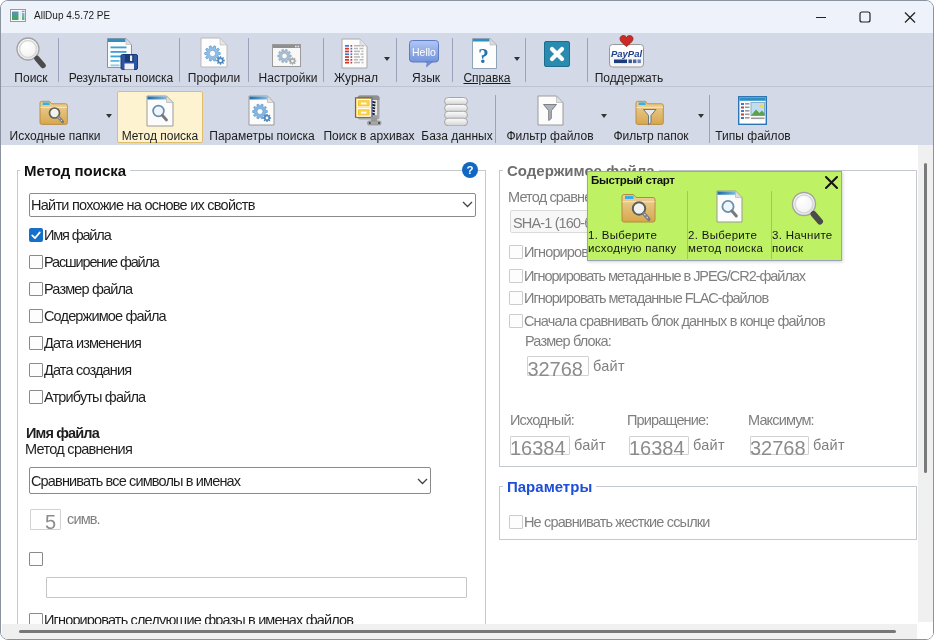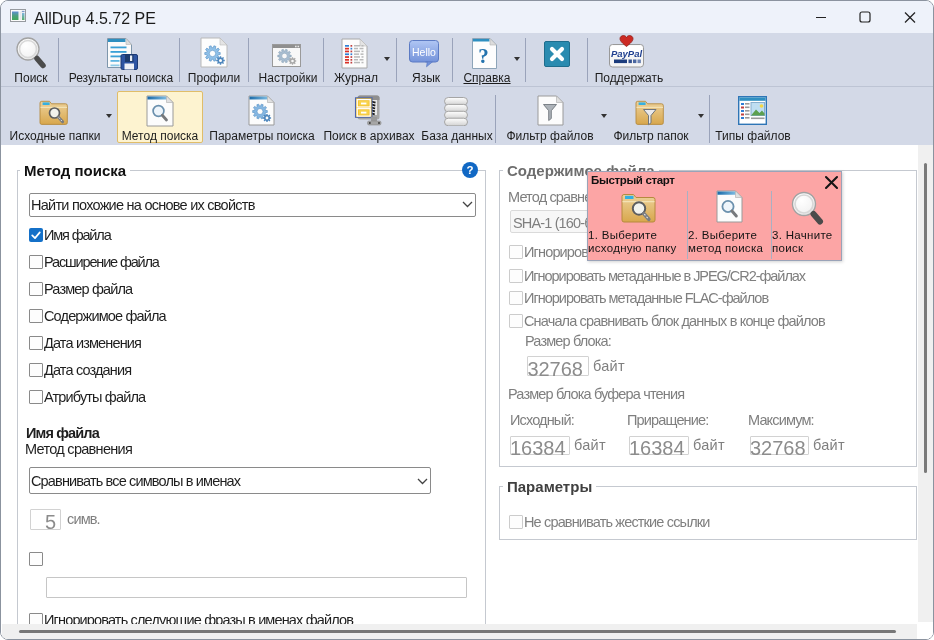--- a/index.html
+++ b/index.html
@@ -3,21 +3,21 @@
 <meta charset="utf-8">
 <style>
 * { margin:0; padding:0; box-sizing:border-box; }
 html,body { width:934px; height:640px; font-family:"Liberation Sans",sans-serif; }
 body { position:relative; overflow:hidden; background:#fff; }
 .win { position:absolute; left:0; top:0; width:934px; height:640px;
   border:1px solid #8b939f; border-radius:8px; overflow:hidden; background:#fff; }
 .abs { position:absolute; }
 
 .titlebar { left:0; top:0; width:100%; height:32px; background:#eef2fa; }
-.title-txt { left:33px; top:9px; font-size:16px; color:#1b1b1b; }
+.title-txt { left:33px; top:9px; font-size:10px; color:#1b1b1b; }
 
 .tb1 { left:0; top:32px; width:100%; height:54px; background:#d3d9e7; border-bottom:1px solid #bdc4d4; }
 .tb2 { left:0; top:86px; width:100%; height:58px; background:#d3d9e7; }
 .tsep1 { top:37px; width:1px; height:44px; background:#9aa3ba; }
 .tsep2 { top:94px; width:1px; height:48px; background:#9aa3ba; }
 .tlbl { font-size:12px; color:#1c1c1c; text-align:center; white-space:nowrap; }
 .arr { width:0; height:0; border-left:3.5px solid transparent; border-right:3.5px solid transparent; border-top:4px solid #333; }
 
 .content { left:0; top:144px; width:100%; height:496px; background:#fff; }
 .grp { border:1px solid #c5c9d0; }
@@ -30,21 +30,21 @@
 .combod { background:#f7f7f7; border:1px solid #dadada; border-radius:2px; }
 .inp { background:#fff; border:1px solid #d2d2d2; border-radius:1px; }
 .num { font-size:20px; color:#8c8c8c; text-align:right; }
 
 .vtrack { left:917px; top:144px; width:16px; height:477px; background:#f0f0f0; z-index:40; }
 .vthumb { left:923px; top:162px; width:3px; height:310px; background:#7a7a7a; border-radius:2px; z-index:41; }
 .htrack { left:1px; top:623px; width:915px; height:16px; background:#f0f0f0; z-index:40; }
 .hthumb { left:18px; top:629px; width:877px; height:2.5px; background:#777777; border-radius:2px; z-index:41; }
 .corner { left:916px; top:621px; width:17px; height:18px; background:#ffffff; z-index:40; }
 
-.popup { left:586px; top:170px; width:255px; height:90px; background:#fca5a5;
+.popup { left:586px; top:170px; width:255px; height:90px; background:#bef264;
   border:1px solid #9aa3b8; z-index:60; box-shadow:1px 1px 3px rgba(0,0,0,0.18); }
 .pop-title { left:3px; top:2px; font-size:11.5px; font-weight:bold; letter-spacing:-0.35px; color:#111; }
 .pop-sep { top:19px; width:1px; height:68px; background:#a9b0c3; }
 .pop-txt { font-size:11.5px; color:#141414; line-height:13px; white-space:nowrap; letter-spacing:0.3px; }
 </style>
 </head>
 <body>
 <div class="win">
 
   <div class="abs titlebar"></div>
@@ -376,35 +376,34 @@
   <div class="abs cbd" style="left:508px;top:268px;"></div>
   <div class="abs g14" style="left:523px;top:266px;line-height:18px;letter-spacing:-1.05px;">Игнорировать метаданные в JPEG/CR2-файлах</div>
   <div class="abs cbd" style="left:508px;top:290px;"></div>
   <div class="abs g14" style="left:523px;top:288px;line-height:18px;letter-spacing:-1.0px;">Игнорировать метаданные FLAC-файлов</div>
   <div class="abs cbd" style="left:508px;top:313px;"></div>
   <div class="abs g14" style="left:523px;top:311px;line-height:18px;">Сначала сравнивать блок данных в конце файлов</div>
   <div class="abs g14" style="left:524px;top:331px;line-height:18px;">Размер блока:</div>
   <div class="abs inp" style="left:526px;top:355px;width:62px;height:20px;"></div>
   <div class="abs num" style="left:526px;top:357px;width:56px;">32768</div>
   <div class="abs g14" style="left:592px;top:356px;line-height:18px;letter-spacing:0.25px;">байт</div>
-  <div class="abs g14" style="left:507px;top:384px;line-height:18px;">Размер блока буфера чтения</div>
   <div class="abs g14" style="left:509px;top:410px;line-height:18px;">Исходный:</div>
   <div class="abs g14" style="left:626px;top:410px;line-height:18px;">Приращение:</div>
   <div class="abs g14" style="left:747px;top:410px;line-height:18px;">Максимум:</div>
   <div class="abs inp" style="left:509px;top:435px;width:60px;height:19px;"></div>
   <div class="abs num" style="left:509px;top:436px;width:54px;">16384</div>
   <div class="abs g14" style="left:573px;top:435px;line-height:18px;letter-spacing:0.25px;">байт</div>
   <div class="abs inp" style="left:628px;top:435px;width:60px;height:19px;"></div>
   <div class="abs num" style="left:628px;top:436px;width:54px;">16384</div>
   <div class="abs g14" style="left:692px;top:435px;line-height:18px;letter-spacing:0.25px;">байт</div>
   <div class="abs inp" style="left:749px;top:435px;width:59px;height:19px;"></div>
   <div class="abs num" style="left:749px;top:436px;width:53px;">32768</div>
   <div class="abs g14" style="left:812px;top:435px;line-height:18px;letter-spacing:0.25px;">байт</div>
   <div class="abs grp" style="left:498px;top:485px;width:418px;height:54px;"></div>
-  <div class="abs grplbl" style="left:502px;top:477px;color:#404040;">Параметры</div>
+  <div class="abs grplbl" style="left:502px;top:477px;color:#1d4ed8;">Параметры</div>
   <div class="abs cbd" style="left:508px;top:514px;"></div>
   <div class="abs g14" style="left:523px;top:512px;line-height:18px;">Не сравнивать жесткие ссылки</div>
 
   <div class="abs vtrack"></div>
   <div class="abs vthumb"></div>
   <div class="abs corner"></div>
   <div class="abs htrack"></div>
   <div class="abs hthumb"></div>
 
   <div class="abs popup">

